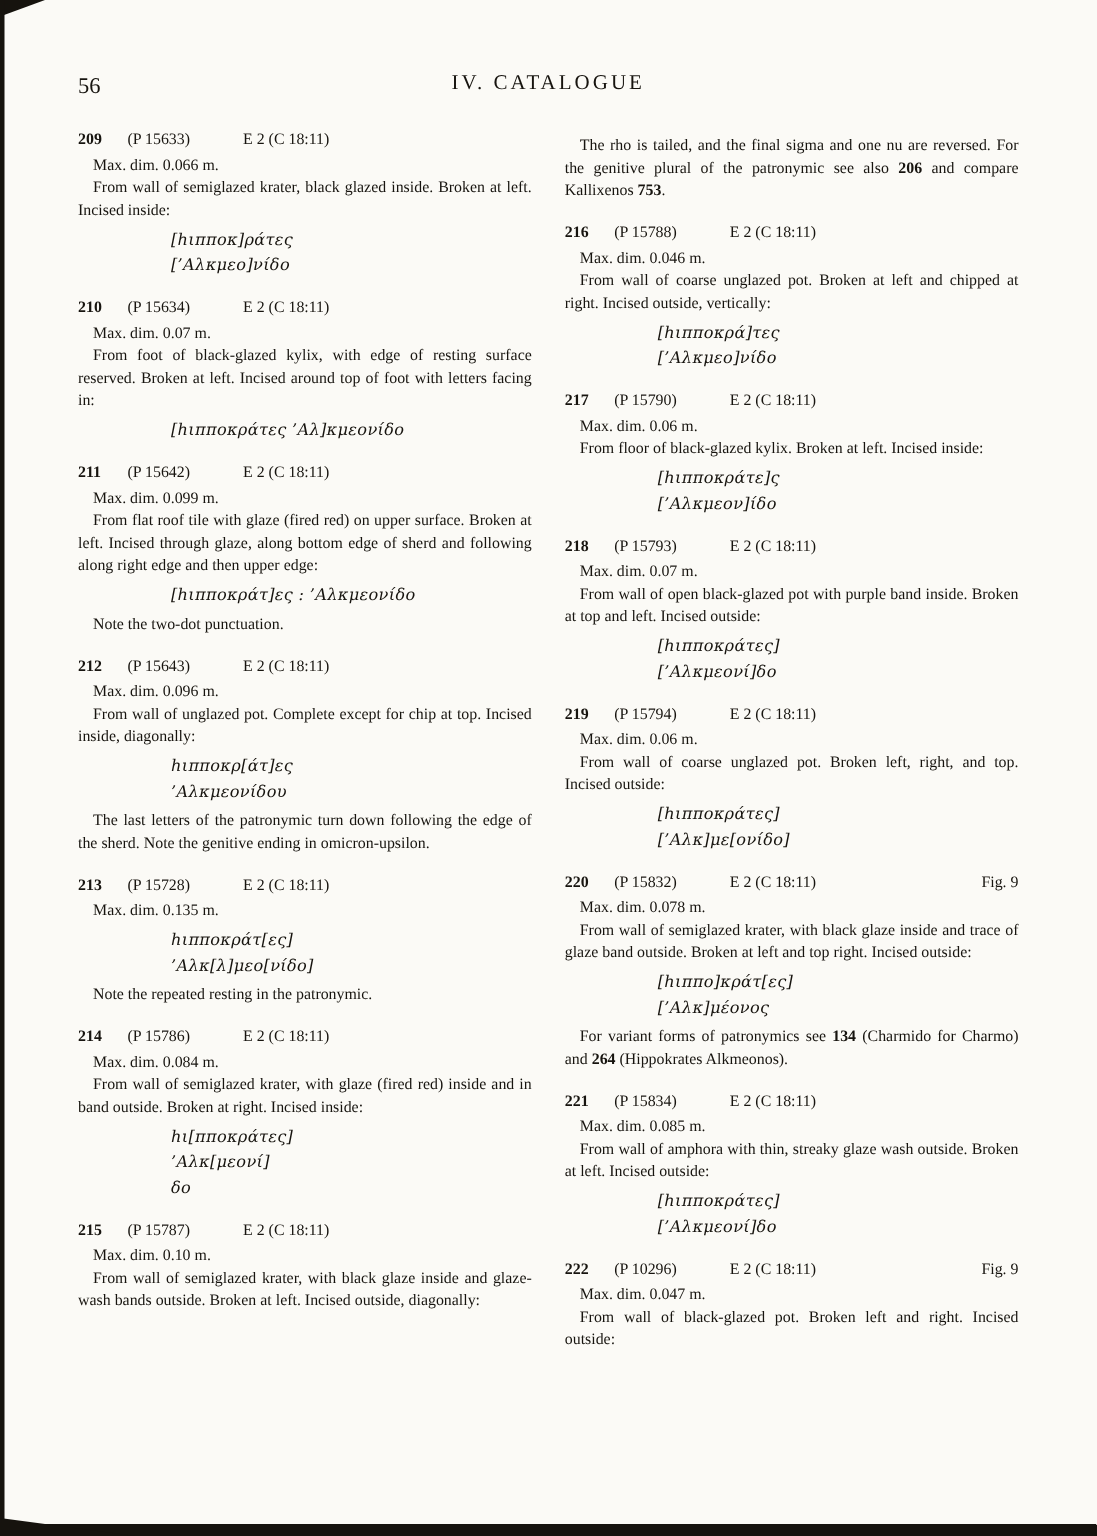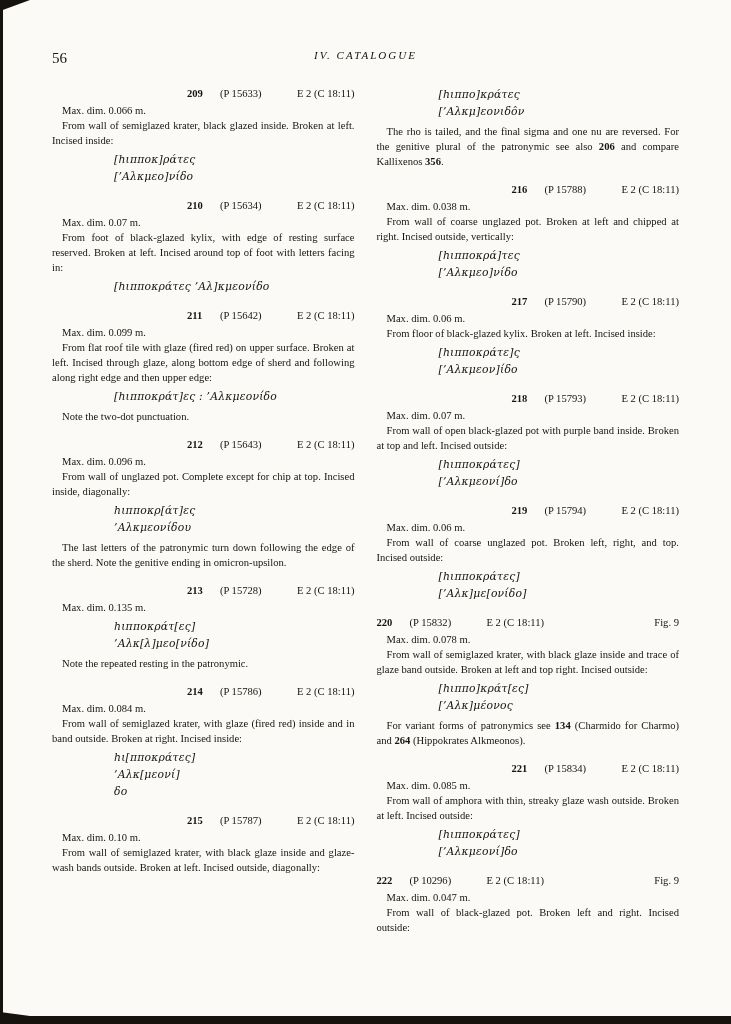--- a/index.html
+++ b/index.html
@@ -9,25 +9,25 @@
     color:#17140f;
     font-family:"Liberation Serif","DejaVu Serif",serif;
     font-size:10.6px;
     line-height:15px;
     position:relative;
     overflow:hidden;
   }
   .sheet { position:absolute; inset:0; padding:48px 52px 0 52px; }
   .page-head { position:relative; height:16px; margin-bottom:22px; }
   .pagenum { position:absolute; left:0; top:3px; font-size:15px; }
-  .running-head { text-align:center; font-size:11px; letter-spacing:2px;font-style:italic; }
+  .running-head { text-align:center; font-size:14px; letter-spacing:2px; }
   .cols { display:flex; gap:22px; }
   .col { flex:1; min-width:0; }
   .entry { margin-bottom:13px; }
-  .ehead { display:flex; align-items:baseline; margin-bottom:2px; white-space:nowrap;justify-content:flex-end; }
+  .ehead { display:flex; align-items:baseline; margin-bottom:2px; white-space:nowrap; }
   .enum { font-weight:bold; width:33px; flex:0 0 auto; }
   .epnum { width:77px; flex:0 0 auto; }
   .eloc { flex:0 0 auto; }
   .efig { margin-left:auto; flex:0 0 auto; }
   .dim { padding-left:10px; }
   .para { text-align:justify; text-indent:10px; }
   .note { text-align:justify; text-indent:10px; margin-top:4px; }
   .greek {
     margin:3px 0 4px 62px;
     font-style:italic;
@@ -141,33 +141,29 @@
             <span class="enum">215</span>
             <span class="epnum">(P 15787)</span>
             <span class="eloc">E 2 (C 18:11)</span>
           </div>
           <div class="dim">Max. dim. 0.10 m.</div>
           <div class="para">From wall of semiglazed krater, with black glaze inside and glaze-wash bands outside. Broken at left. Incised outside, diagonally:</div>
         </article>
       </div>
     <div class="col" id="col-right">
         <div class="cont">
-          <div class="greek">
-            <div class="greek-line">[hιππο]κράτες</div>
-            <div class="greek-line">[’Αλκμ]εονιδôν</div>
-          </div>
-          <div class="note"><span>The rho is tailed, and the final sigma and one nu are reversed. For the genitive plural of the patronymic see also </span><span class="b">206</span><span> and compare Kallixenos </span><span class="b">356</span><span>.</span></div>
+          <div class="note"><span>The rho is tailed, and the final sigma and one nu are reversed. For the genitive plural of the patronymic see also </span><span class="b">206</span><span> and compare Kallixenos </span><span class="b">753</span><span>.</span></div>
         </div>
         <article class="entry">
           <div class="ehead">
             <span class="enum">216</span>
             <span class="epnum">(P 15788)</span>
             <span class="eloc">E 2 (C 18:11)</span>
           </div>
-          <div class="dim">Max. dim. 0.038 m.</div>
+          <div class="dim">Max. dim. 0.046 m.</div>
           <div class="para">From wall of coarse unglazed pot. Broken at left and chipped at right. Incised outside, vertically:</div>
           <div class="greek">
             <div class="greek-line">[hιπποκρά]τες</div>
             <div class="greek-line">[’Αλκμεο]νίδο</div>
           </div>
         </article>
         <article class="entry">
           <div class="ehead">
             <span class="enum">217</span>
             <span class="epnum">(P 15790)</span>

